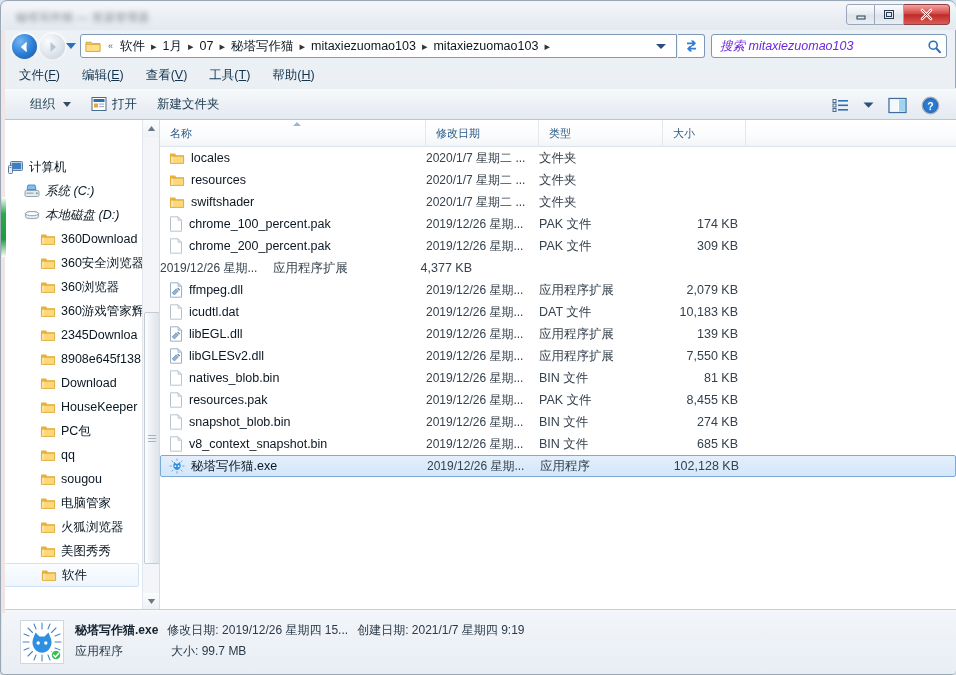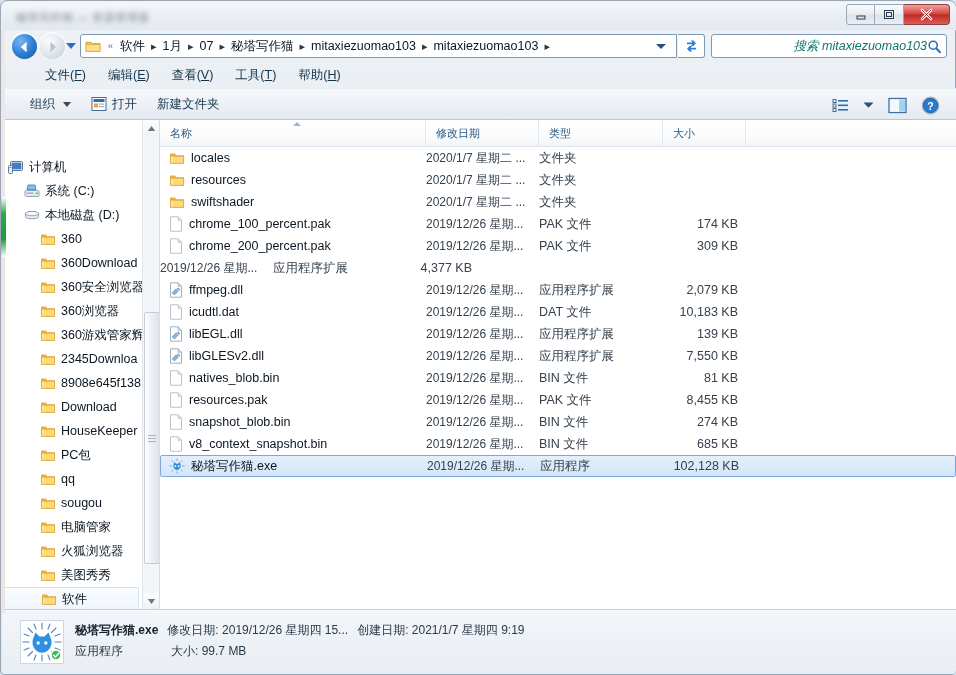--- a/index.html
+++ b/index.html
@@ -70,23 +70,23 @@
   #refresh{
     position:absolute;left:676px;top:4px;width:27px;height:24px;box-sizing:border-box;
     border:1px solid #7d98b5;border-left:none;border-radius:0 3px 3px 0;background:#fff;
     display:flex;align-items:center;justify-content:center;
   }
   #search{
     position:absolute;left:709px;top:4px;width:236px;height:24px;box-sizing:border-box;
     background:#fff;border:1px solid #7d98b5;border-radius:3px;
     display:flex;align-items:center;padding:0 4px 0 8px;
   }
-  #search-text{flex:1;font-style:italic;font-size:12.5px;color:#0f766e;overflow:hidden;white-space:nowrap;text-align:right;}
-  
-  #menubar{position:absolute;left:1px;top:62px;width:890px;height:25px;display:flex;align-items:center;padding-left:32px;box-sizing:border-box;}
+  #search-text{flex:1;font-style:italic;font-size:12.5px;color:#6d28d9;overflow:hidden;white-space:nowrap;}
+  
+  #menubar{position:absolute;left:1px;top:62px;width:890px;height:25px;display:flex;align-items:center;padding-left:6px;box-sizing:border-box;}
   .menuitem{font-size:12.5px;color:#11334d;padding:3px 11px;white-space:nowrap;}
   .menuitem u{text-decoration:underline;}
   
   #toolbar{
     position:absolute;left:1px;top:87px;width:954px;height:32px;box-sizing:border-box;
     background:linear-gradient(180deg,#f7f9fb 0%,#edf1f6 48%,#e4eaf1 100%);
     border-top:1px solid #e9eef4;border-bottom:1px solid #bac5d2;
     display:flex;align-items:center;padding-left:18px;
   }
   .tbitem{display:flex;align-items:center;gap:5px;font-size:12.5px;color:#18394f;padding:4px 10px;white-space:nowrap;}
@@ -101,21 +101,21 @@
     display:flex;
   }
   
   #sidebar{
     position:relative;width:158px;height:100%;box-sizing:border-box;
     background:#fff;border-right:1px solid #d6dde5;overflow:hidden;
   }
   #tree{position:absolute;left:0;top:11px;width:145px;margin-top:24px;}
   .trow{display:flex;align-items:center;height:24px;padding-left:6px;white-space:nowrap;overflow:hidden;box-sizing:border-box;}
   .trow .lbl{font-size:12.5px;color:#0b1722;margin-left:5px;}
-  .trow.lvl1{padding-left:22px;}
+  .trow.lvl1{padding-left:22px;font-style:italic;}
   .trow.lvl2{padding-left:38px;}
   .trow.sel{
     background:linear-gradient(180deg,#fbfdff 0%,#eef5fc 100%);
     border:1px solid #cfe3f5;border-radius:2px;
     margin-right:8px;height:24px;
   }
   #sb-track{position:absolute;right:0;top:0;width:16px;height:490px;background:#f3f5f8;border-left:1px solid #e2e7ed;}
   .sb-arrow{position:absolute;left:0;width:16px;height:17px;display:flex;align-items:center;justify-content:center;background:linear-gradient(180deg,#fbfcfd,#eef1f5);}
   #sb-thumb{
     position:absolute;left:1px;top:192px;width:14px;height:250px;
@@ -334,28 +334,20 @@
             </svg>
             <span class="lbl">系统 (C:)</span>
           </div>
           <div class="trow lvl1">
             <svg width="16" height="14" viewBox="0 0 16 14">
               <ellipse cx="8" cy="5.6" rx="6.6" ry="2.1" fill="#f2f5f8" stroke="#8a9aaa" stroke-width="0.9"></ellipse>
               <path d="M1.4 5.6 L1.4 8.6 Q1.4 10.7 8 10.7 Q14.6 10.7 14.6 8.6 L14.6 5.6" fill="#e6ebf1" stroke="#8a9aaa" stroke-width="0.9"></path>
               <ellipse cx="8" cy="5.6" rx="6.6" ry="2.1" fill="#fafcfe" stroke="#8a9aaa" stroke-width="0.9"></ellipse>
             </svg>
             <span class="lbl">本地磁盘 (D:)</span>
-          </div>
-          <div class="trow lvl2">
-            <svg width="16" height="14" viewBox="0 0 16 14">
-              <path d="M1 2.6 L6 2.6 L7.3 4.2 L15 4.2 L15 12.6 L1 12.6 Z" fill="#e8b23c"></path>
-              <path d="M1.4 5.2 L14.6 5.2 L14.6 12.4 L1.4 12.4 Z" fill="#ffd87a" stroke="#d7a331" stroke-width="0.7"></path>
-              <rect x="2.4" y="5.6" width="1.5" height="6.3" fill="#f6e7b8"></rect>
-            </svg>
-            <span class="lbl">360</span>
           </div>
           <div class="trow lvl2">
             <svg width="16" height="14" viewBox="0 0 16 14">
               <path d="M1 2.6 L6 2.6 L7.3 4.2 L15 4.2 L15 12.6 L1 12.6 Z" fill="#e8b23c"></path>
               <path d="M1.4 5.2 L14.6 5.2 L14.6 12.4 L1.4 12.4 Z" fill="#ffd87a" stroke="#d7a331" stroke-width="0.7"></path>
               <rect x="2.4" y="5.6" width="1.5" height="6.3" fill="#f6e7b8"></rect>
             </svg>
             <span class="lbl">360Download</span>
           </div>
           <div class="trow lvl2">

